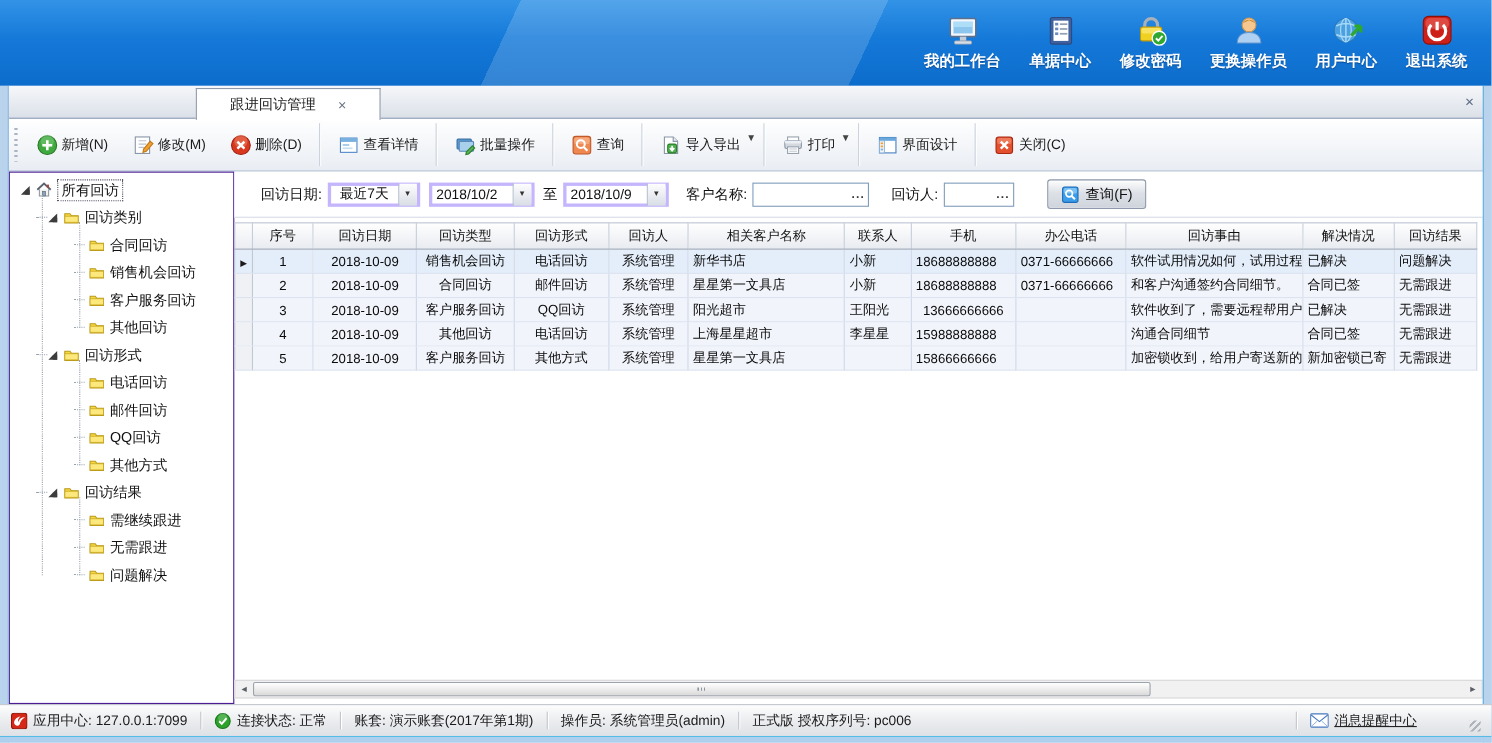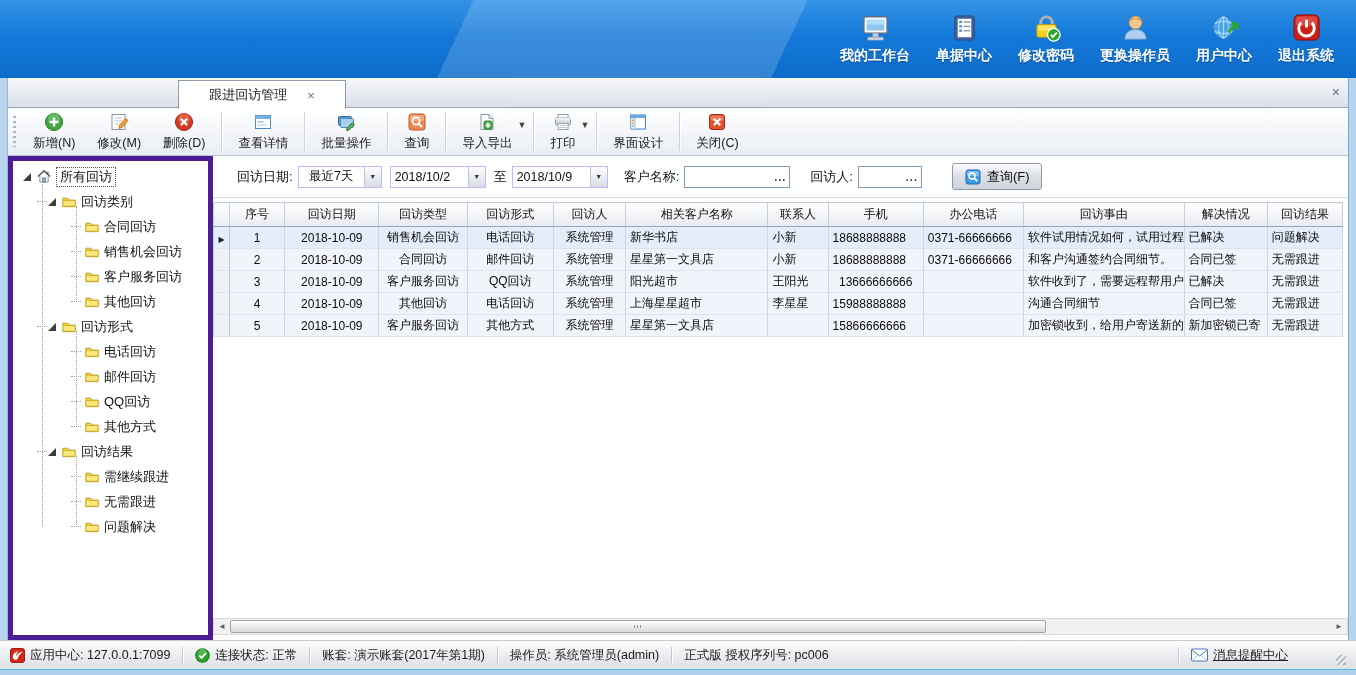--- a/index.html
+++ b/index.html
@@ -36,30 +36,30 @@
   .tab-active{left:170px;width:168px;height:29px;background:#fff;z-index:3;}
   .tab-close{margin-left:20px;color:#6a7482;font-size:13px;line-height:1;}
   .strip-close{position:absolute;right:8px;top:6px;color:#5f6f86;font-size:14px;cursor:pointer;}
 
   
   .toolbar{position:absolute;top:108px;left:8px;right:8px;height:48px;
     background:linear-gradient(#ffffff,#e9edf3);border-bottom:1px solid #bcc4d0;
     display:flex;align-items:center;padding-left:14px;z-index:1;}
   .tb-grip{position:absolute;left:5px;top:8px;bottom:8px;width:3px;
     background:repeating-linear-gradient(180deg,#aab4c2 0 2px,transparent 2px 5px);}
-  .tb-btn{display:flex;flex-direction:column;align-items:center;gap:3px;padding:3px 11px;
+  .tb-btn{display:flex;flex-direction:row;align-items:center;gap:3px;padding:3px 11px;
     font-size:12.5px;color:#1a1a1a;cursor:pointer;border-radius:3px;}
   .tb-btn .icon{width:20px;height:20px;}
   .tb-label{white-space:nowrap;}
   .tb-drop{font-size:9px;color:#444;margin:0 2px 14px -6px;cursor:pointer;}
   .tb-sep{width:1px;align-self:stretch;margin:4px 5px;background:#ccd3dd;box-shadow:1px 0 0 #fff;}
 
   
   .tree{position:absolute;left:8px;top:156px;width:205px;bottom:35px;background:#fff;
-    border:5px solid #4c1d95;font-size:13px;color:#111;padding-top:3px;overflow:hidden;z-index:1;}
+    border:1px solid #4c1d95;font-size:13px;color:#111;padding-top:3px;overflow:hidden;z-index:1;}
   .tnode{display:flex;align-items:center;height:25px;cursor:pointer;white-space:nowrap;}
   .tnode .icon{width:16px;height:15px;margin:0 4px 0 2px;flex:none;}
   .twisty{flex:none;width:0;height:0;border-left:4px solid transparent;border-top:4px solid transparent;
     border-right:4px solid #3c3c3c;border-bottom:4px solid #3c3c3c;margin-right:3px;}
   .hguide{flex:none;width:10px;border-top:1px dotted #9aa4ae;margin-right:1px;}
   .t-root{padding-left:10px;}
   .t-root .label{border:1px dotted #556;padding:0 3px;}
   .t-group{padding-left:24px;}
   .t-leaf{padding-left:58px;}
   .tree-children{position:relative;}
@@ -67,21 +67,21 @@
   .group-kids{position:relative;}
   .group-kids::before{content:'';position:absolute;left:63px;top:-8px;bottom:12px;border-left:1px dotted #9aa4ae;}
 
   
   .content-bg{position:absolute;left:213px;right:8px;top:156px;bottom:35px;background:#fff;}
 
   
   .filterbar{position:absolute;left:213px;right:8px;top:156px;height:42px;background:#fff;
     border-bottom:1px solid #d6dce6;display:flex;align-items:center;padding-left:24px;font-size:13px;color:#111;z-index:2;}
   .f-label{margin-right:5px;white-space:nowrap;}
-  .combo{height:22px;border:1px solid #c4b5fd;background:#fff;display:flex;align-items:center;margin-right:8px;}
+  .combo{height:22px;border:3px solid #c4b5fd;background:#fff;display:flex;align-items:center;margin-right:8px;}
   .combo-val{flex:1;text-align:center;font-size:12.5px;padding:0 2px;white-space:nowrap;overflow:hidden;}
   .combo-val.left{text-align:left;padding-left:4px;}
   .combo-btn{width:17px;height:20px;margin:0;background:linear-gradient(#fefefe,#d8dde5);
     border-left:1px solid #b5c3d2;display:flex;align-items:center;justify-content:center;
     font-size:7px;color:#333;cursor:pointer;flex:none;}
   .w84{width:84px;} .w96{width:96px;} 
   .textbox{height:22px;border:1px solid #7f9db9;background:#fff;display:flex;align-items:center;margin-right:8px;}
   .textbox input{border:none;outline:none;flex:1;min-width:0;height:18px;font-size:12px;padding:0 3px;background:transparent;}
   .browse{flex:none;width:18px;text-align:center;font-weight:bold;color:#333;font-size:11px;letter-spacing:1px;cursor:pointer;line-height:20px;}
   .w106{width:106px;} .w64{width:64px;}

